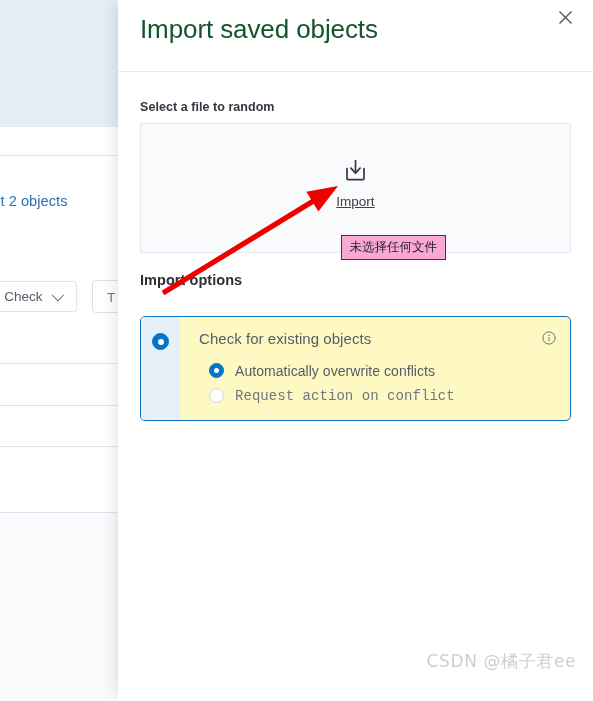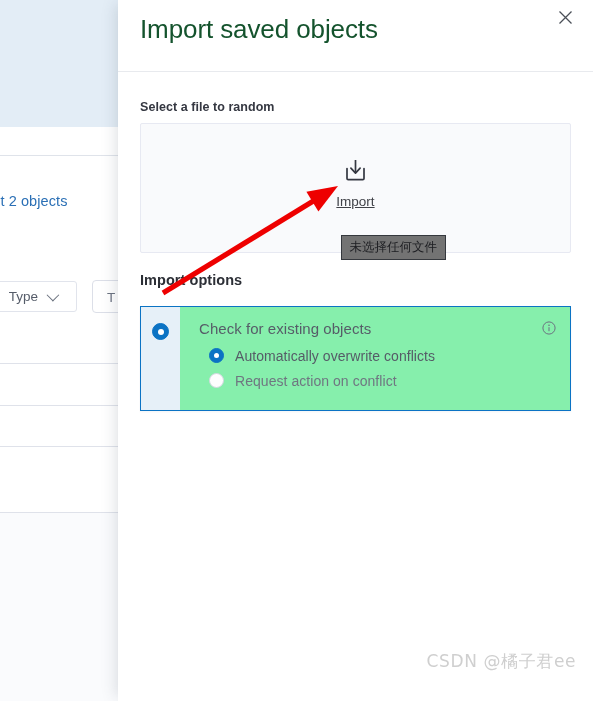--- a/index.html
+++ b/index.html
@@ -190,44 +190,44 @@
     color: #404248;
     text-decoration: underline;
     cursor: pointer;
   }
 
   .file-tooltip {
     position: absolute;
     left: 50%;
     margin-left: -15px;
     top: 111px;
-    background: #737373;
+    background: #f9a8d4;
     border: 1px solid #35383d;
     padding: 3px 8px 4px 8px;
     font-size: 12.5px;
     color: #1c1d21;
     font-family: "DejaVu Sans", sans-serif;
     white-space: nowrap;
     line-height: 1.25;
   }
 
   
   .section-label {
     margin-top: 19px;
     font-size: 14.5px;
     font-weight: bold;
     color: #2c2f36;
     letter-spacing: 0.05px;
   }
 
   .option-card {
-    margin-top: 18px;
+    margin-top: 28px;
     min-height: 46px;
-    border-radius: 0;
-    background: #86efac;
+    border-radius: 5px;
+    background: #fef9c3;
     display: flex;
     align-items: stretch;
     position: relative;
     overflow: hidden;
     cursor: pointer;
   }
   .option-card.selected {
     border: 1px solid #0b73c4;
     box-shadow: 0 1px 2px rgba(20,40,70,0.05);
   }
@@ -268,31 +268,31 @@
     cursor: pointer;
   }
   .info-icon svg { display: block; }
 
   .sub-options {
     margin-top: 10px;
     padding-left: 10px;
   }
   .sub-option {
     display: flex;
-    align-items: flex-start;
+    align-items: center;
     gap: 11px;
     height: 25px;
     cursor: pointer;
   }
   .sub-option-label {
     font-size: 14px;
     color: #555c67;
     letter-spacing: 0.05px;
   }
-  .sub-option.off .sub-option-label { color: #6f7681; }
+  .sub-option.off .sub-option-label { color: #6f7681; font-family: Liberation Mono, monospace; }
 
   
   .radio {
     width: 15px; height: 15px;
     flex: 0 0 15px;
     border-radius: 50%;
     background: #ffffff;
     position: relative;
   }
   .radio.on {
@@ -339,21 +339,21 @@
 </head>
 <body>
 
 <div id="bg-page">
   <div class="bg-banner"></div>
   <div class="bg-header-sep"></div>
 
   <div class="bg-export-link">Export 2 objects</div>
 
   <div class="bg-type-filter">
-    <span>Type</span>
+    <span>Check</span>
     <span class="chev"></span>
   </div>
 
   <div class="bg-second-filter">T</div>
 
   <div class="bg-row-sep r1"></div>
   <div class="bg-row-sep r2"></div>
   <div class="bg-row-sep r3"></div>
   <div class="bg-row-sep r4"></div>
 

